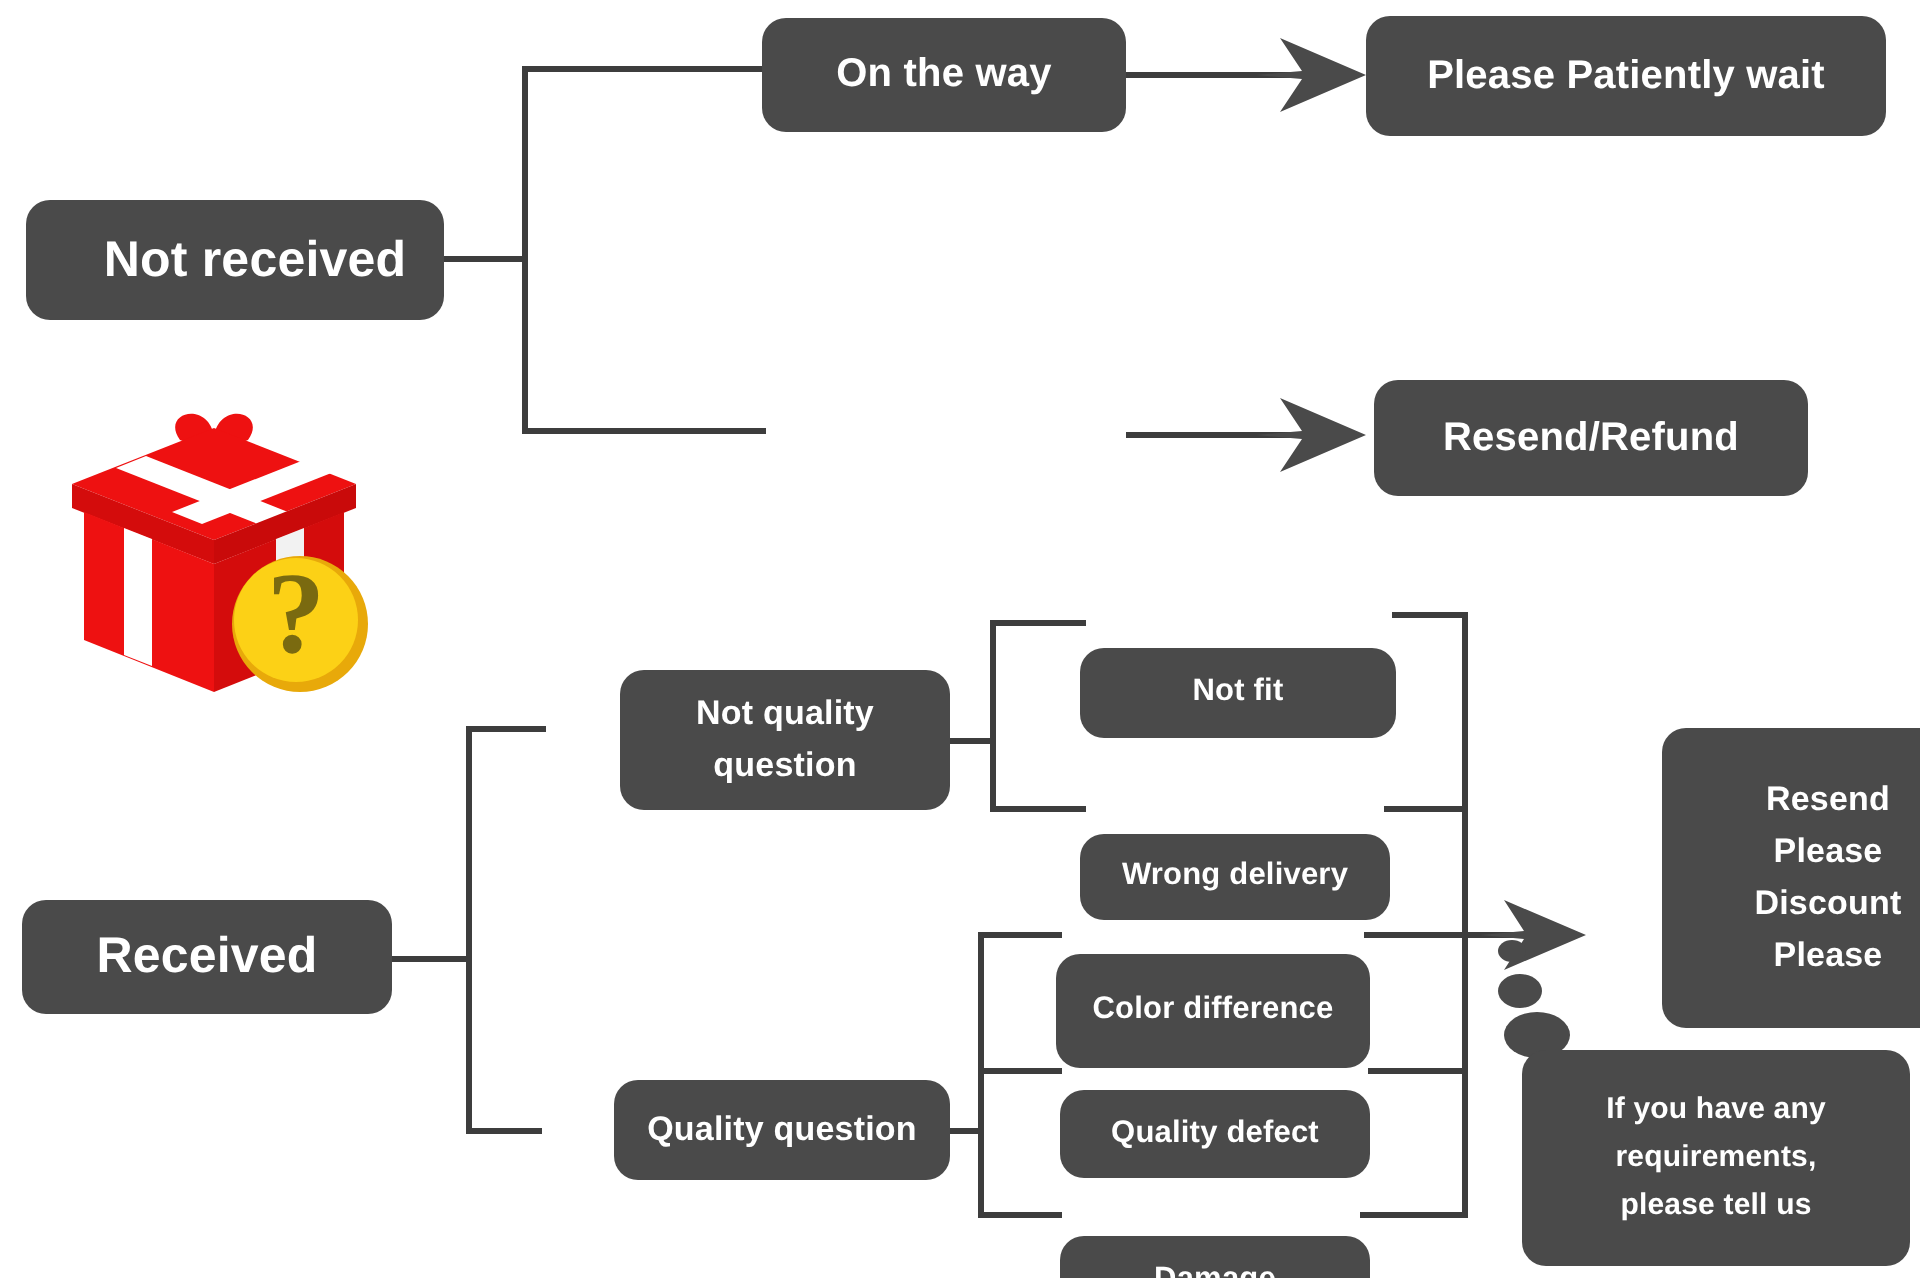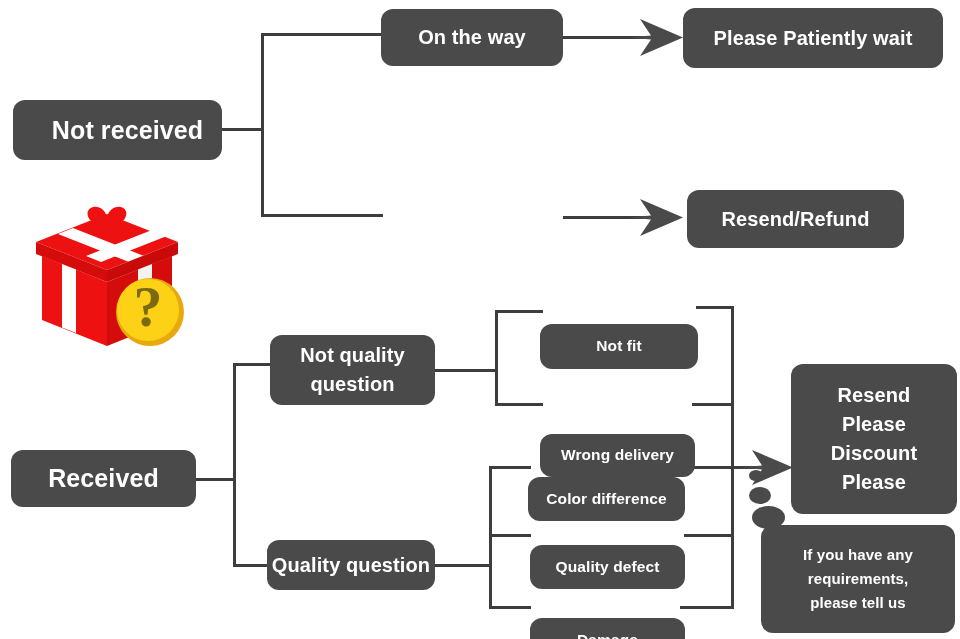--- a/index.html
+++ b/index.html
@@ -37,21 +37,21 @@
     user-select: none;
   }
   .node .line {
     display: block;
     white-space: nowrap;
   }
   .node.multi .line { margin: 4px 0; }
 
   .sz-xl  { font-size: 25px; }
   .sz-lg  { font-size: 20px; }
-  .sz-md  { font-size: 20px; }
+  .sz-md  { font-size: 17px; margin-left: 40px; }
   .sz-sm  { font-size: 15.5px; margin-top: 32px; }
   .sz-xs  { font-size: 15px; justify-content: center; }
 
   
   .conn {
     position: absolute;
     background: #3d3d3d;
     z-index: 2;
   }
   .conn.h { height: 3px; }
@@ -190,25 +190,25 @@
   </div>
 
   <div class="node sz-md" style="left:267px; top:540px; width:168px; height:50px;">
     <span class="line">Quality question</span>
   </div>
 
   <div class="node sz-sm" style="left:540px; top:292px; width:158px; height:45px;">
     <span class="line">Not fit</span>
   </div>
 
-  <div class="node sz-sm" style="left:540px; top:402px; width:155px; height:43px;">
+  <div class="node sz-sm" style="left:540px; top:385px; width:155px; height:43px;">
     <span class="line">Wrong delivery</span>
   </div>
 
-  <div class="node sz-sm" style="left:528px; top:445px; width:157px; height:44px;">
+  <div class="node sz-sm" style="left:528px; top:445px; width:157px; height:57px;">
     <span class="line">Color difference</span>
   </div>
 
   <div class="node sz-sm" style="left:530px; top:513px; width:155px; height:44px;">
     <span class="line">Quality defect</span>
   </div>
 
   <div class="node sz-sm" style="left:530px; top:586px; width:155px; height:45px;">
     <span class="line">Damage</span>
   </div>

